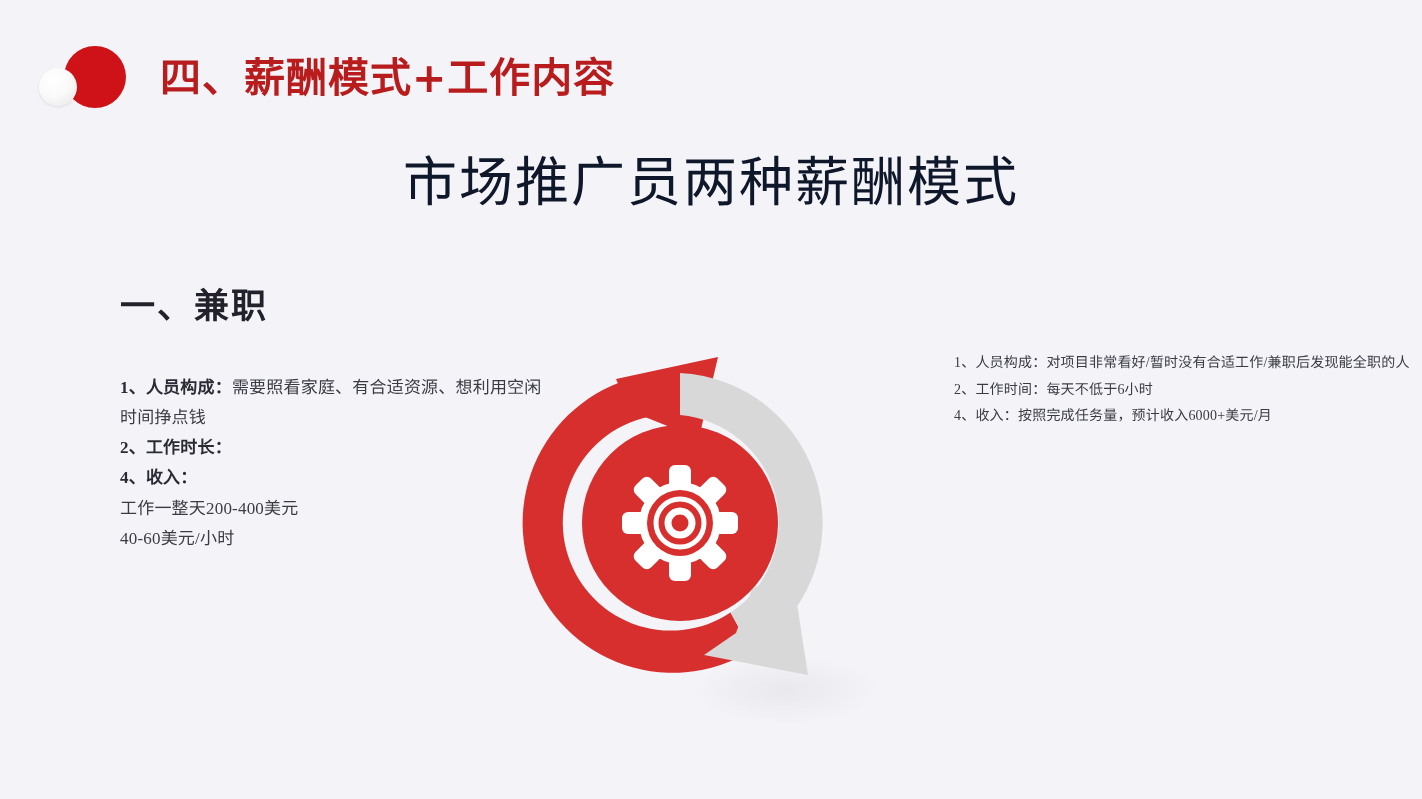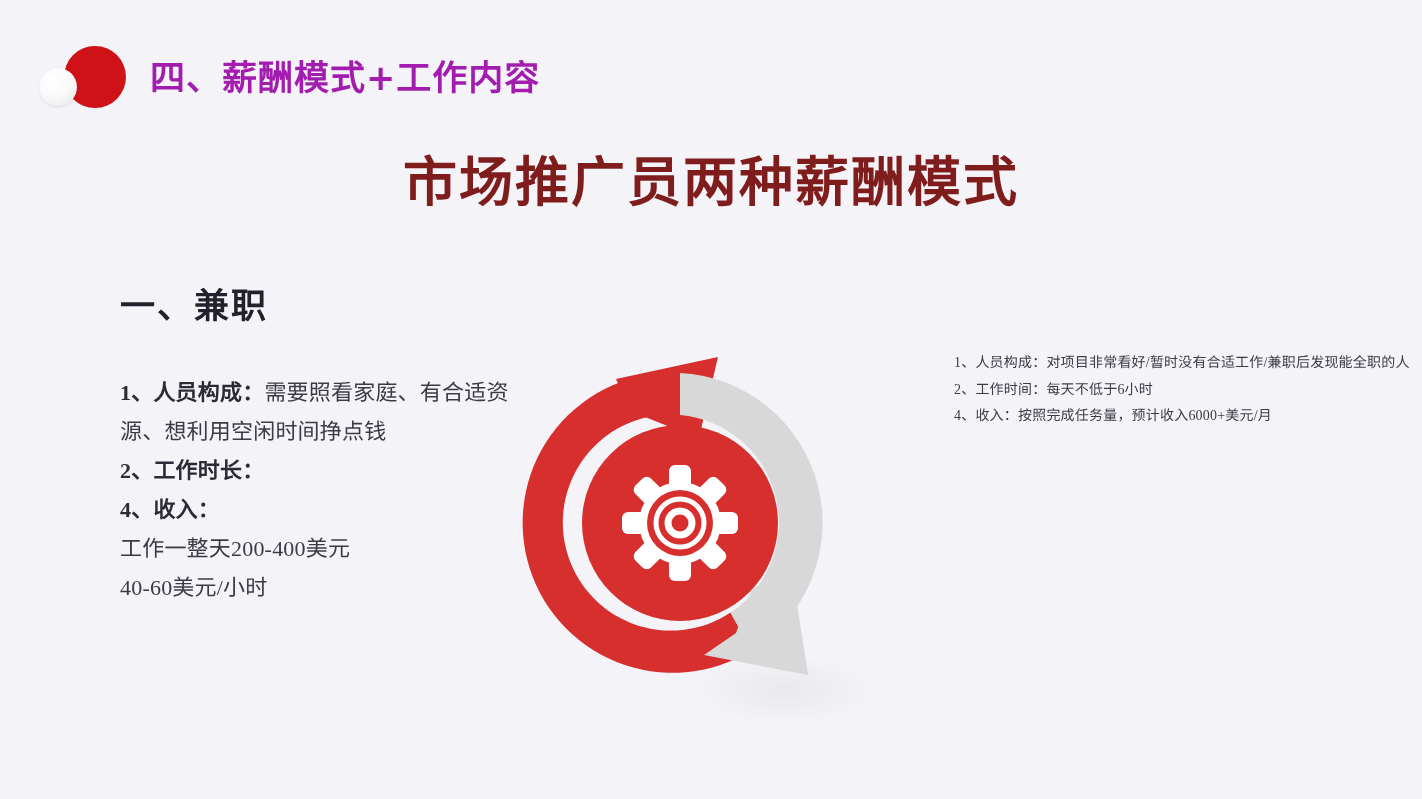--- a/index.html
+++ b/index.html
@@ -57,42 +57,42 @@
     left: 5px;
     top: 26px;
     width: 38px;
     height: 38px;
     border-radius: 50%;
     background: radial-gradient(circle at 38% 34%, #ffffff 0%, #fafafa 46%, #e4e4e6 100%);
     box-shadow: 0 1px 3px rgba(0,0,0,0.10);
   }
 
   .header-title {
-    margin-left: 20px;
+    margin-left: 30px;
     font-family: "DejaVu Sans", "Liberation Sans", sans-serif;
     font-weight: bold;
-    font-size: 35px;
+    font-size: 41px;
     letter-spacing: 1px;
-    color: #a21caf;
+    color: #b91c1c;
     line-height: 1;
     white-space: nowrap;
   }
 
   
   .main-title {
     position: absolute;
     left: 0;
     top: 154px;
     width: 100%;
     text-align: center;
     font-family: "Liberation Serif", "DejaVu Serif", serif;
-    font-weight: bold;
+    font-weight: normal;
     font-size: 54px;
     letter-spacing: 2px;
-    color: #7f1d1d;
+    color: #0f172a;
     line-height: 1.1;
   }
 
   
   .col {
     position: absolute;
     top: 288px;
     margin-left: 36px;
   }
   .col-left  { left: 84px;  width: 430px; }
@@ -106,21 +106,21 @@
     color: #22222d;
     line-height: 1.1;
     white-space: nowrap;
   }
 
   .col-left .col-body  { margin-top: 46px; }
   .col-right .col-body { margin-top: 62px; }
 
   .para {
     font-family: "Liberation Serif", "DejaVu Serif", serif;
-    font-size: 22px;
+    font-size: 17px;
     line-height: 1.78;
     color: #3b3b46;
     letter-spacing: 0.2px;
   }
   .para + .para { margin-top: 0; }
 
   .col-left .para .lbl {
     font-weight: bold;
     color: #2b2b36;
   }

